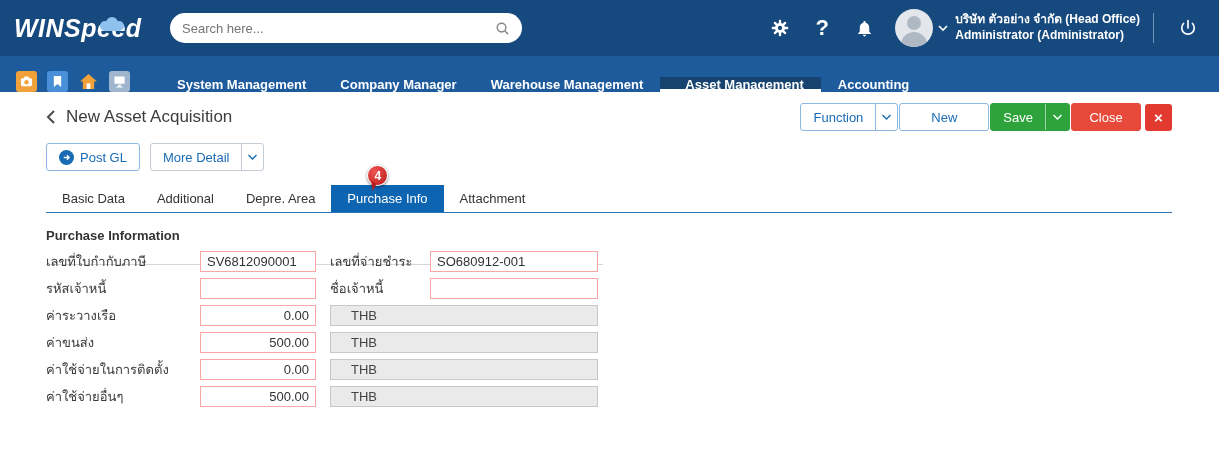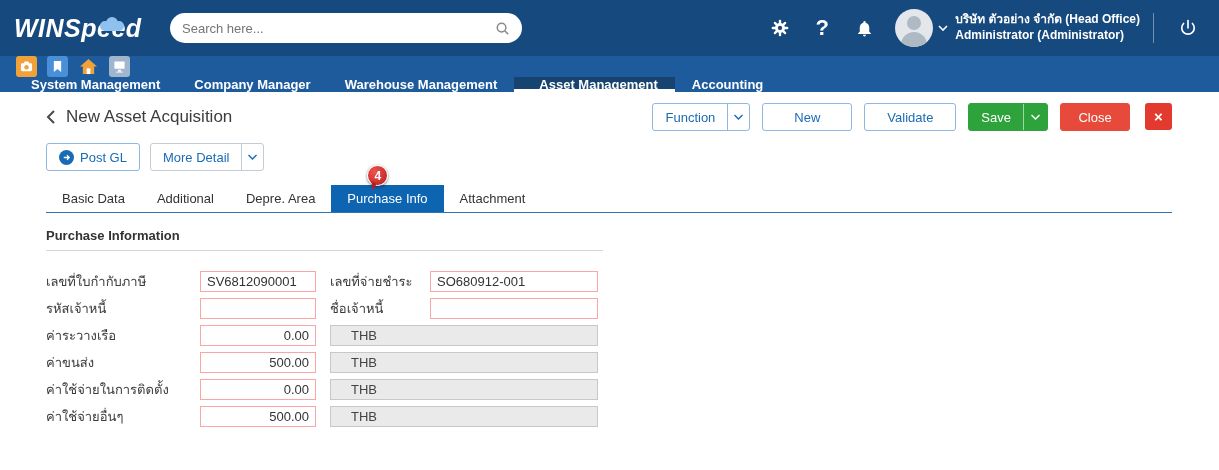--- a/index.html
+++ b/index.html
@@ -18,32 +18,32 @@
   .icon-btn { width:42px; display:flex; justify-content:center; align-items:center; color:#fff; cursor:pointer; }
   .help-q { font-size:22px; font-weight:bold; color:#fff; }
   .avatar { width:38px; height:38px; border-radius:50%; background:#E3E7EB; margin-left:10px; position:relative; overflow:hidden; flex:none; }
   .avatar .head { position:absolute; top:7px; left:12px; width:14px; height:14px; border-radius:50%; background:#AFB9C4; }
   .avatar .body { position:absolute; top:23px; left:6px; width:26px; height:16px; border-radius:13px 13px 0 0; background:#AFB9C4; }
   .chev-down { margin:0 7px 0 5px; display:flex; }
   .user-text { color:#fff; font-size:12px; font-weight:bold; line-height:1.3; max-width:200px; }
   .vdiv { width:1px; height:30px; background:rgba(255,255,255,.4); margin:0 13px; }
 
   
-  .navbar { position:absolute; top:56px; left:0; right:0; height:36px; background:#1E5B9D; display:flex; align-items:flex-start;flex-direction:column; }
+  .navbar { position:absolute; top:56px; left:0; right:0; height:36px; background:#1E5B9D; display:flex; align-items:flex-end; }
   .quick-icons { display:flex; align-items:center; gap:10px; padding:0 16px; }
   .qicon { width:21px; height:21px; border-radius:3px; display:flex; align-items:center; justify-content:center; }
   .menu { display:flex; margin-left:14px; }
   .menu-item { display:flex; align-items:center; padding:0 17px; color:#fff; font-size:13px; font-weight:bold; cursor:pointer; }
   .menu-item.active { background:#16436F; box-shadow:inset 0 -3px 0 #ffffff;padding-left:25px; }
 
   
   .page-header { position:absolute; top:102px; left:46px; right:47px; height:30px; display:flex; align-items:center; }
   .back-wrap { display:flex; align-items:center; gap:10px; }
   .page-title { font-size:17px; color:#3d3d3d; }
-  .hdr-buttons { margin-left:auto; display:flex; align-items:flex-start; gap:12px; }
+  .hdr-buttons { margin-left:auto; display:flex; align-items:flex-end; gap:1px; }
   .btn { height:28px; border-radius:3px; font-size:13px; display:inline-flex; align-items:center; justify-content:center; cursor:pointer; background:#fff; }
   .btn-outline { border:1px solid #8FB7E3; color:#1A6BB5; }
   .btn .lbl { padding:0 12px; }
   .btn .caret-seg { width:22px; height:100%; display:flex; align-items:center; justify-content:center; border-left:1px solid #8FB7E3; }
   .btn-new { width:90px; } .btn-validate { width:92px; }
   .btn-save { background:#2EA33C; color:#fff; border:1px solid #2EA33C; }
   .btn-save .caret-seg { border-left:1px solid rgba(255,255,255,.55); width:24px; }
   .btn-close { width:70px; background:#E7493B; color:#fff; border:1px solid #E7493B; }
   .btn-x { width:27px; height:27px; background:#E23A2E; color:#fff; font-size:15px; font-weight:bold; margin-left:3px; }
 
@@ -60,22 +60,22 @@
   .tab.active { background:#0D64B1; color:#fff; position:relative; }
   .step-badge { position:absolute; top:-20px; left:36px; width:21px; height:21px; border-radius:50%;
     background:radial-gradient(circle at 35% 30%, #EF5350, #B71C1C); border:1px solid #fff;
     box-shadow:0 1px 3px rgba(0,0,0,.55); color:#fff; font-size:12px; font-weight:bold;
     display:flex; align-items:center; justify-content:center; z-index:3; }
   .step-badge::after { content:""; position:absolute; bottom:-5px; left:1px; width:0; height:0;
     border-left:6px solid transparent; border-top:8px solid #B71C1C; transform:rotate(28deg); }
 
   
   .section-title { position:absolute; top:228px; left:46px; width:557px; font-size:13px; font-weight:bold; color:#333;
-    padding-bottom:7px; border-bottom:1px solid #D6D6D6; }
-  .form { position:absolute; top:268px; left:46px; }
+    padding-bottom:21px; border-bottom:1px solid #D6D6D6; }
+  .form { position:absolute; top:248px; left:46px; }
   .frow { display:grid; grid-template-columns:154px 116px 14px 100px 168px; align-items:center; height:27px; }
   .flabel { font-size:13px; color:#3a3a3a; }
   input.txt { width:100%; height:21px; border:1px solid #fca5a5; font-size:13px; padding:1px 6px; color:#333;
     font-family:"Liberation Sans", sans-serif; outline:none; }
   input.num { text-align:right; }
   .currency { grid-column:4 / span 2; height:21px; background:#EAEAEA; border:1px solid #C8C8C8;
     line-height:19px; font-size:13px; color:#444; padding-left:20px; }
 </style>
 </head>
 <body>
@@ -200,23 +200,20 @@
         <span class="lbl">Function</span>
         <span class="caret-seg">
           <svg width="9" height="6" viewBox="0 0 9 6">
               <path d="M0.5 1l4 4 4-4" stroke="#1A6BB5" stroke-width="1.4" fill="none"></path>
             </svg>
         </span>
       </div>
       <div class="btn btn-outline btn-new">
         <span>New</span>
       </div>
-      <div class="btn btn-outline btn-validate">
-        <span>Validate</span>
-      </div>
       <div class="btn btn-save">
         <span class="lbl">Save</span>
         <span class="caret-seg">
           <svg width="9" height="6" viewBox="0 0 9 6">
               <path d="M0.5 1l4 4 4-4" stroke="#fff" stroke-width="1.4" fill="none"></path>
             </svg>
         </span>
       </div>
       <div class="btn btn-close">
         <span>Close</span>

